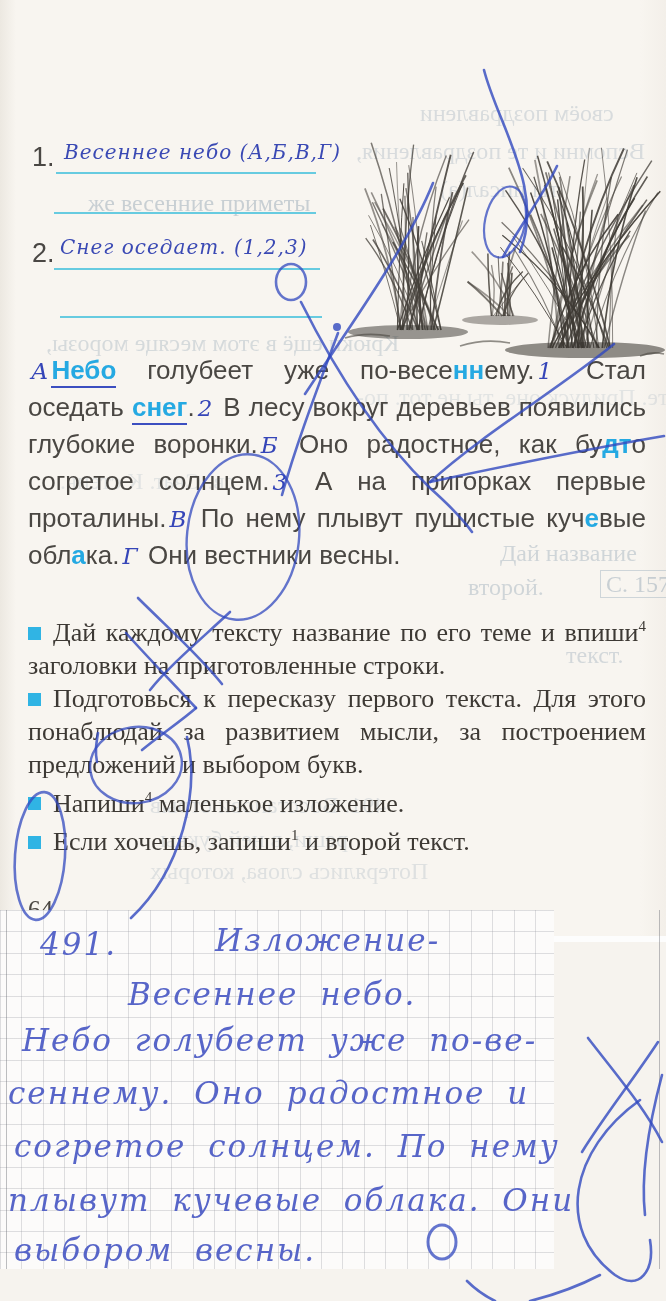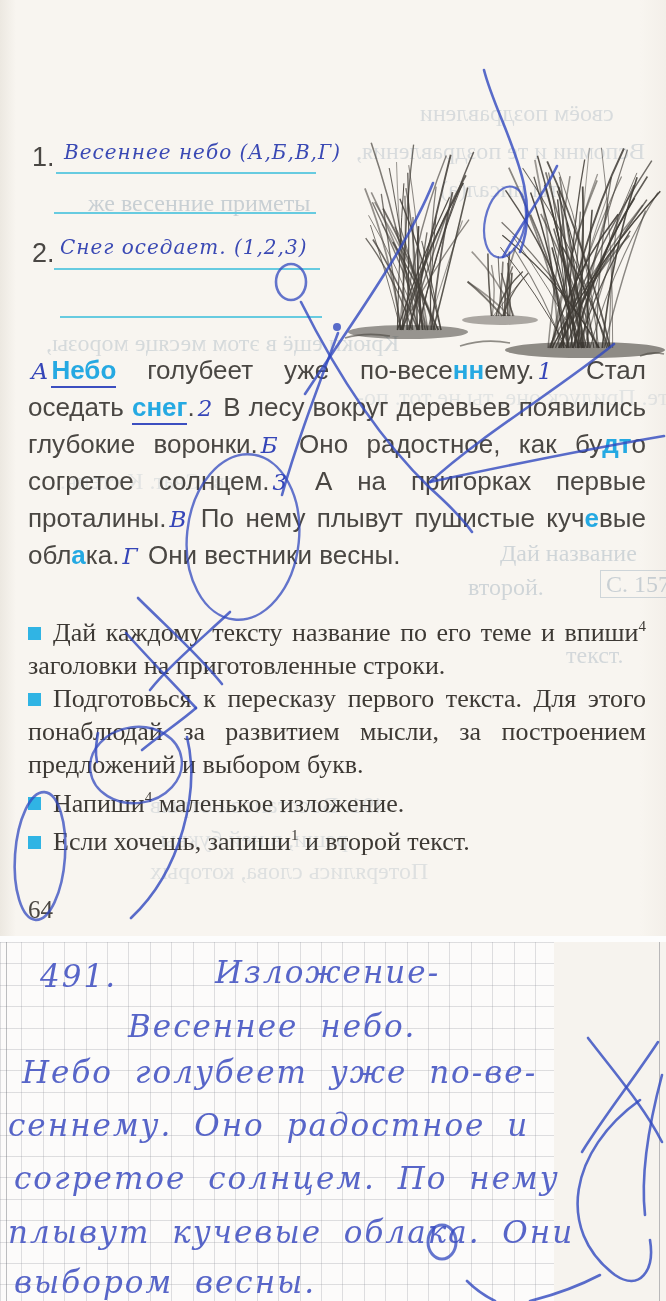--- a/index.html
+++ b/index.html
@@ -27,21 +27,21 @@
   .bullets p{margin:0;}
   .bullet-sq{display:inline-block;width:13px;height:13px;background:#30b4e4;
              margin-right:12px;position:relative;top:-1px;}
   sup{font-size:15px;}
   .page-num{position:absolute;left:28px;top:896px;font-size:25px;color:#4a4641;}
   .bleed{position:absolute;white-space:nowrap;color:#8fa2b2;font-size:24px;pointer-events:none;}
   .bleed.mir{transform:scaleX(-1);}
   .bleed .boxed{border:1.5px solid #9db0be;padding:0 5px;}
   
   #gap{position:absolute;left:0;top:936px;width:666px;height:6px;background:#fdfdfd;}
-  #notebook{position:absolute;left:0;top:942px;width:554px;height:359px;background-color:#fcfbfa;
+  #notebook{position:absolute;left:0;top:910px;width:554px;height:359px;background-color:#fcfbfa;
     background-image:
       repeating-linear-gradient(to right, rgba(150,152,160,0.30) 0 1px, transparent 1px 21.4px),
       repeating-linear-gradient(to bottom, rgba(150,152,160,0.30) 0 1px, transparent 1px 21.4px);}
   .vline{position:absolute;top:0;bottom:0;width:1px;background:rgba(110,112,120,0.45);}
   .hw-nb{position:absolute;font-family:"DejaVu Serif",serif;font-style:italic;color:#5765c8;
          font-size:31px;letter-spacing:2px;word-spacing:10px;white-space:nowrap;}
   #pen{position:absolute;left:0;top:0;pointer-events:none;}
 </style>
 </head>
 <body>

